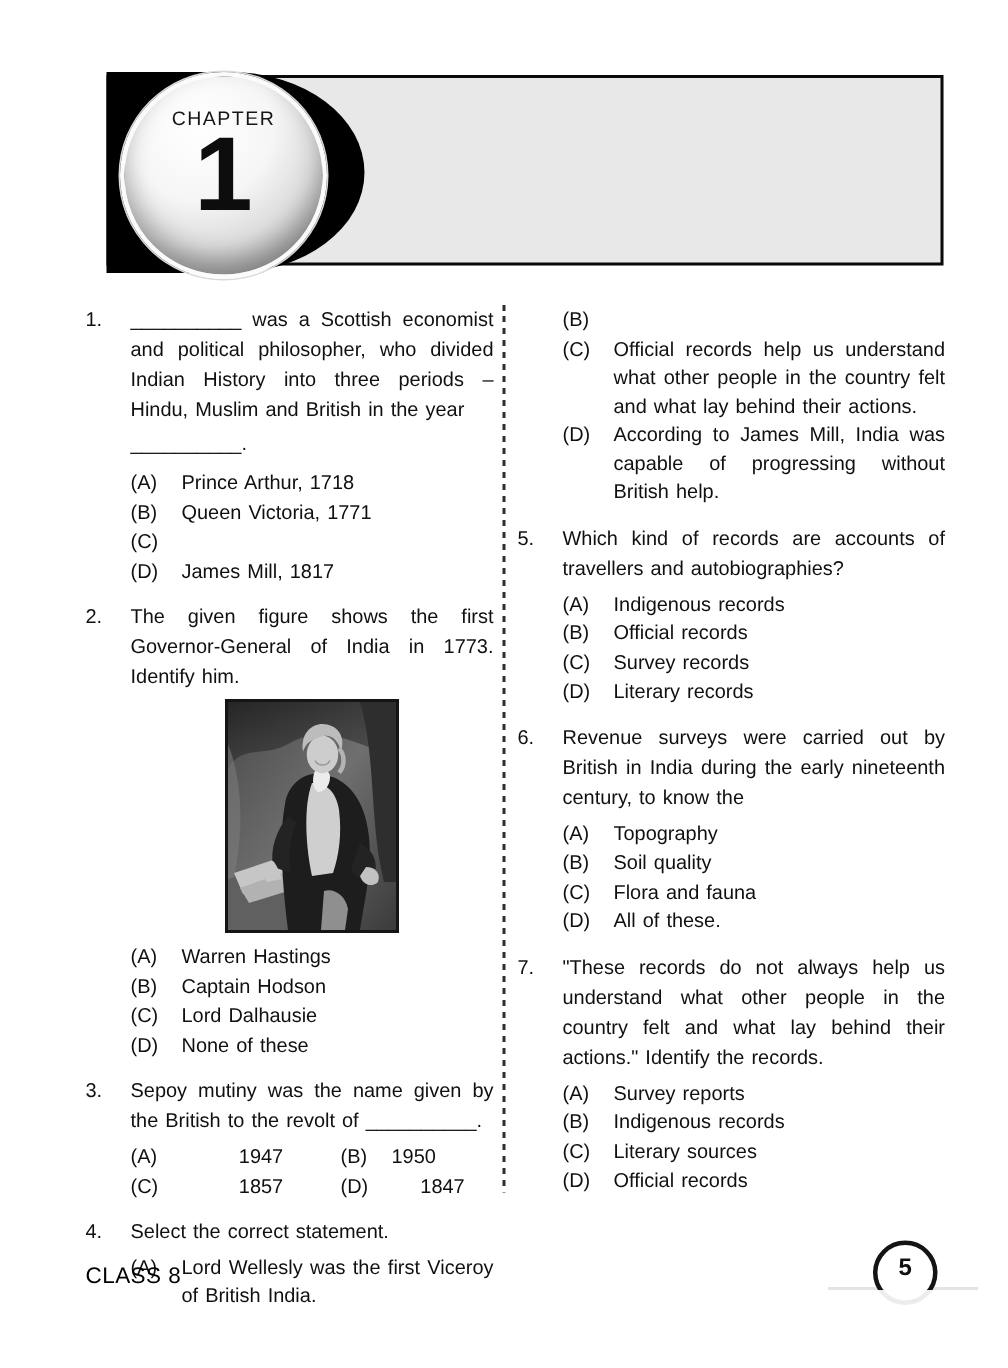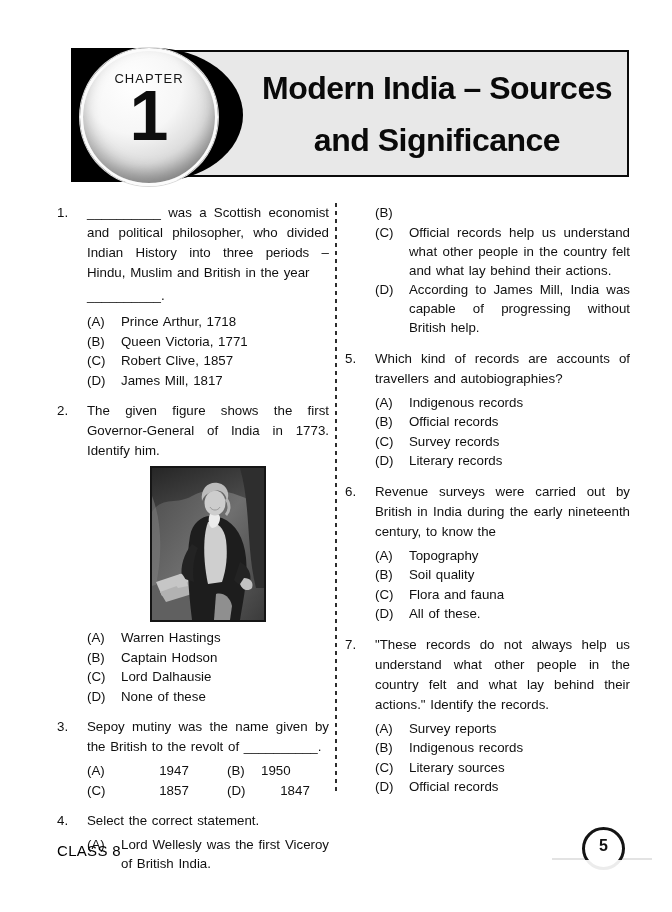--- a/index.html
+++ b/index.html
@@ -57,24 +57,20 @@
 <body>
 
 <div class="page">
 
   <header class="banner">
     <div class="banner-black"></div>
     <div class="chapter-badge">
       <div class="chapter-word">CHAPTER</div>
       <div class="chapter-num">1</div>
     </div>
-    <div class="banner-title">
-      <div>Modern India – Sources</div>
-      <div>and Significance</div>
-    </div>
   </header>
 
   <main class="columns">
     <div class="divider"></div>
 
     <section class="col-left">
 
       <div class="q">
         <div class="q-num">1.</div>
         <div class="q-body">
@@ -84,21 +80,20 @@
             <div class="opt">
               <span class="opt-label">(A)</span>
               <span class="opt-text">Prince Arthur, 1718</span>
               </div>
             <div class="opt">
               <span class="opt-label">(B)</span>
               <span class="opt-text">Queen Victoria, 1771</span>
               </div>
             <div class="opt">
               <span class="opt-label">(C)</span>
-              <span class="opt-text">Robert Clive, 1857</span>
               </div>
             <div class="opt">
               <span class="opt-label">(D)</span>
               <span class="opt-text">James Mill, 1817</span>
               </div>
           </div>
         </div>
       </div>
 
       <div class="q">

